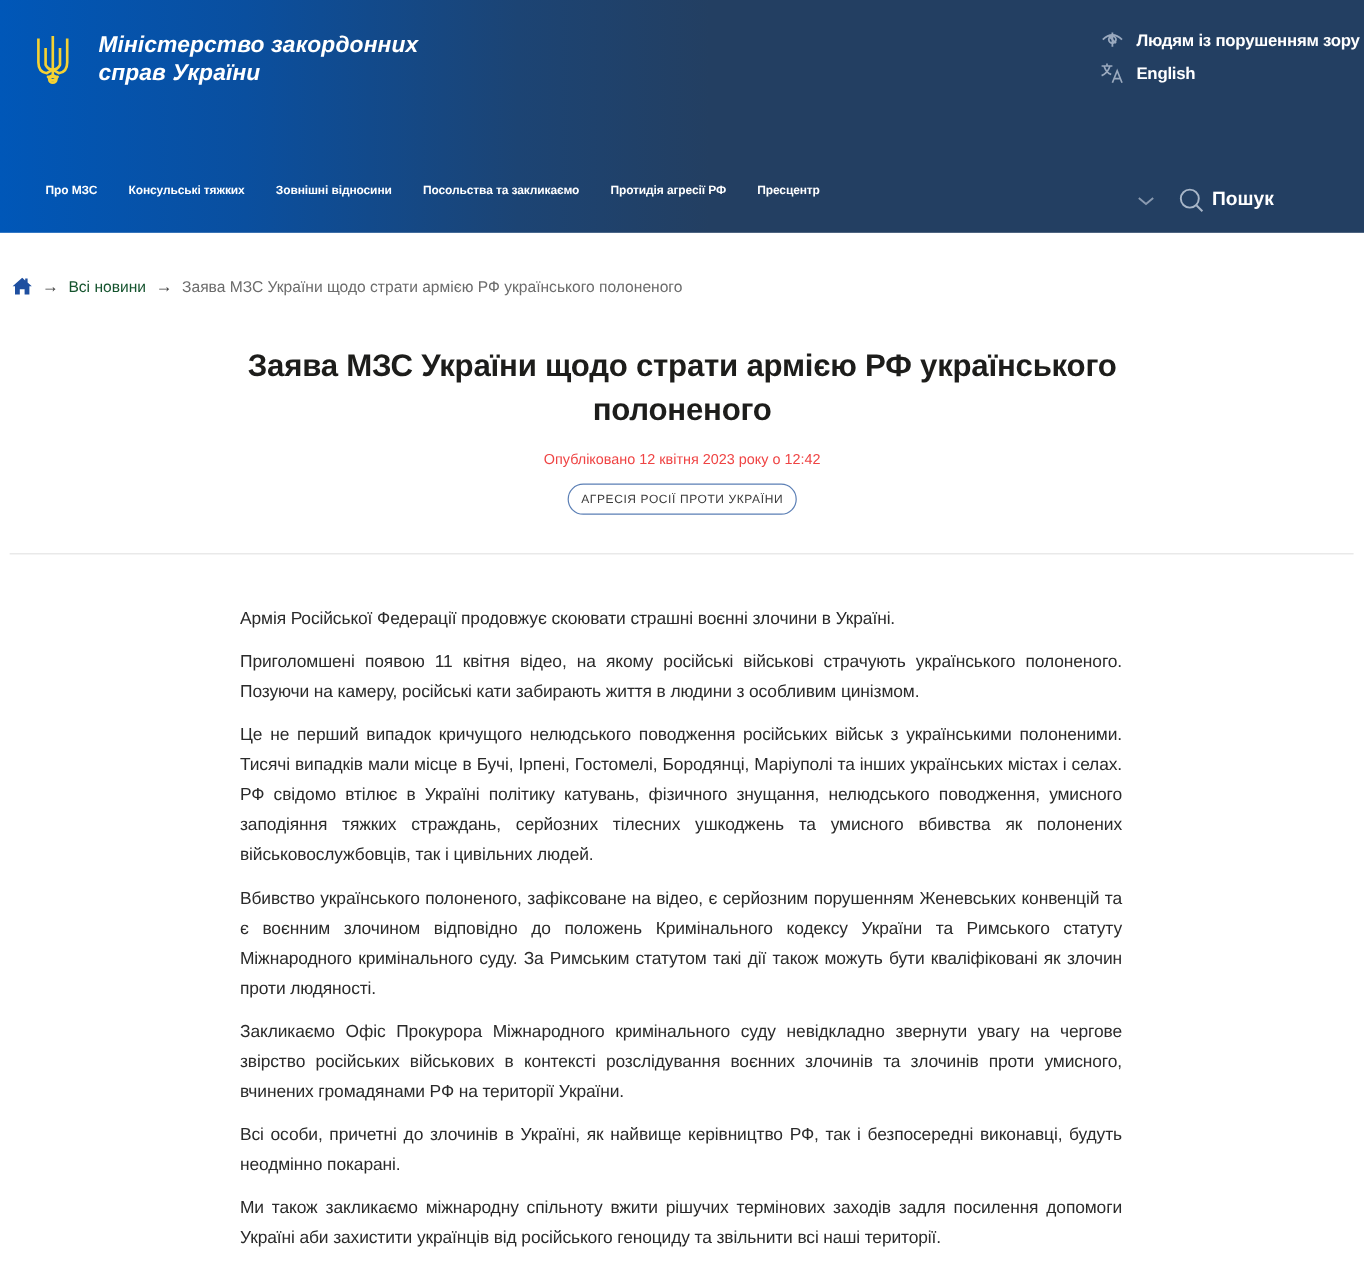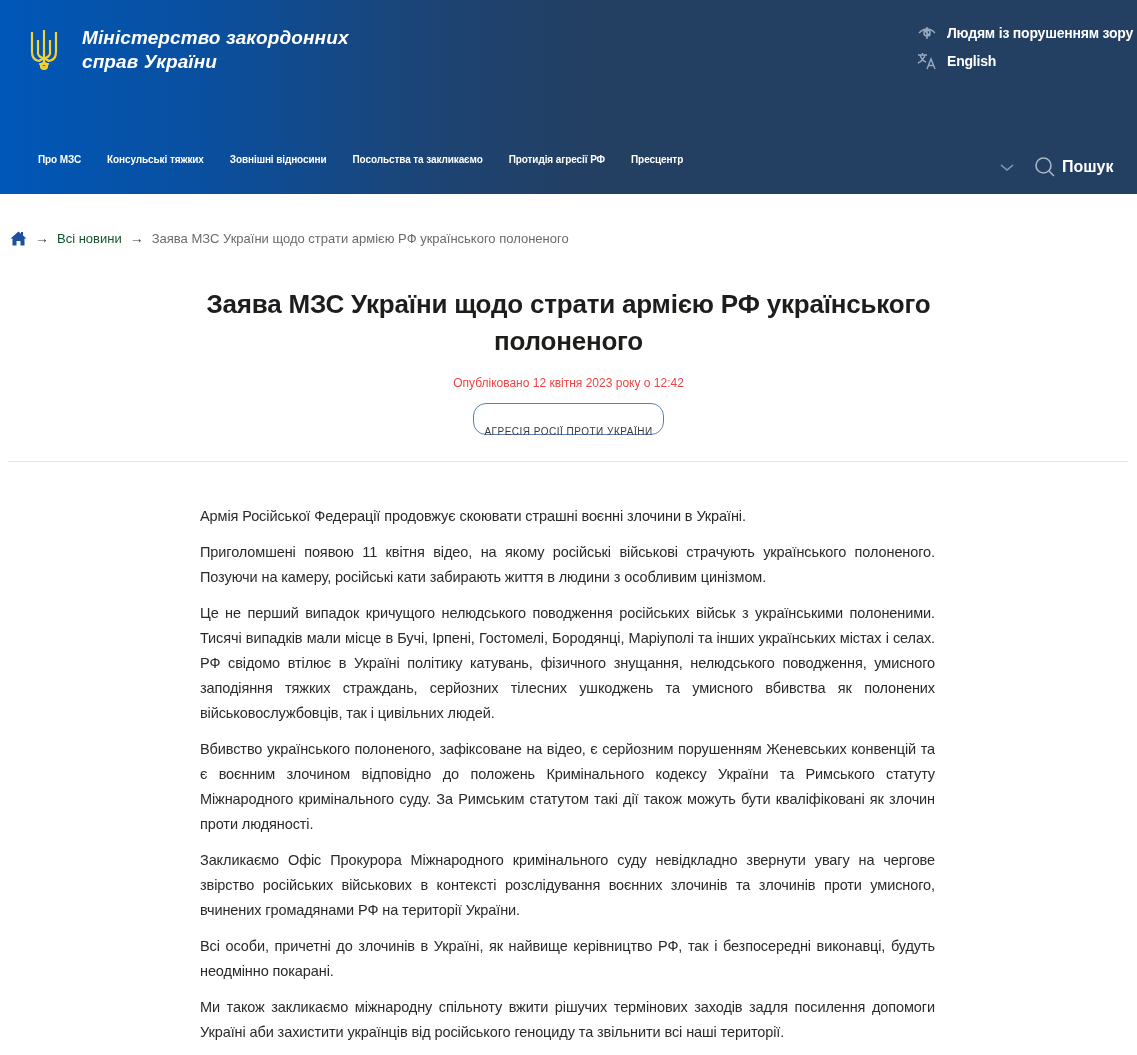--- a/index.html
+++ b/index.html
@@ -25,38 +25,38 @@
     .logo-text span { display: block; }
 
     .util { position: absolute; left: 917px; top: 21px; }
     .util-item { display: flex; align-items: center; height: 24px; margin-bottom: 4px; cursor: pointer; }
     .util-item .ico { width: 20px; height: 18px; margin-right: 10px; display: flex; align-items: center; justify-content: center; }
     .util-item .lbl { color: #ffffff; font-weight: 700; font-size: 14px; letter-spacing: -0.2px; }
 
     .nav { position: absolute; left: 38px; top: 154px; display: flex; align-items: center; }
     .nav-item { color: #ffffff; font-weight: 700; font-size: 10px; margin-right: 26px; white-space: nowrap; cursor: pointer; letter-spacing: -0.1px; }
 
-    .nav-right { position: absolute; left: 998px; top: 156px; display: flex; align-items: center; justify-content: center; }
+    .nav-right { position: absolute; left: 946px; top: 156px; display: flex; align-items: center; justify-content: center; }
     .chev { width: 18px; height: 18px; margin-right: 18px; cursor: pointer; }
     .search-ico { width: 22px; height: 22px; margin-right: 6px; }
     .search-lbl { color: #ffffff; font-weight: 700; font-size: 16px; cursor: pointer; }
 
     .breadcrumb { position: absolute; left: 10px; top: 230px; display: flex; align-items: center; font-size: 13px; }
     .bc-home { width: 17px; height: 15px; cursor: pointer; }
     .bc-arrow { color: #3d3d3d; margin: 0 8px; font-size: 14px; }
     .bc-link { color: #14532d; cursor: pointer; }
     .bc-current { color: #6b6b6b; }
 
     .title-wrap { position: absolute; left: 160px; top: 286px; width: 817px; text-align: center; }
     .title { font-size: 26px; font-weight: 700; line-height: 37px; color: #1d1d1b; letter-spacing: -0.2px; }
     .published { margin-top: 16px; font-size: 12px; color: #ef4444; }
     .tag {
       display: inline-block;
       margin-top: 13px;
-      padding: 15px 10px;
+      padding: 0 10px;
       height: 26px;
       line-height: 25px;
       border: 1px solid #5b7fb5;
       border-radius: 13px;
       font-size: 10px;
       letter-spacing: 0.5px;
       color: #3a3a3a;
       cursor: pointer;
     }
 

